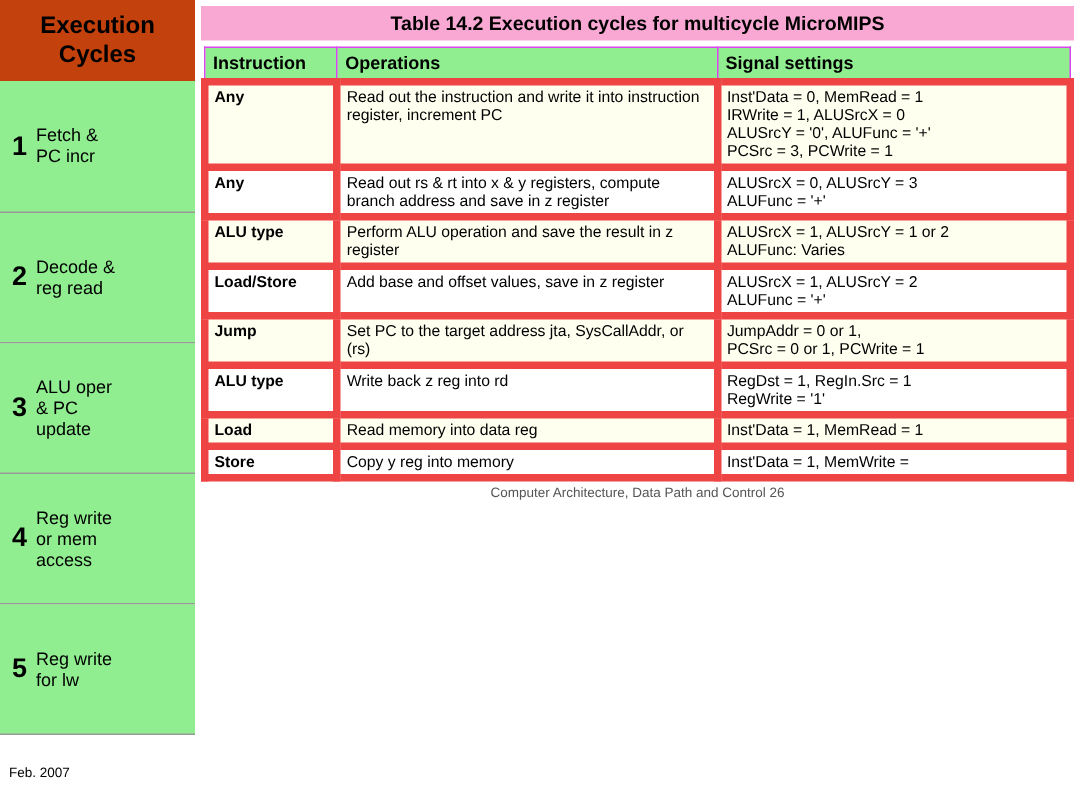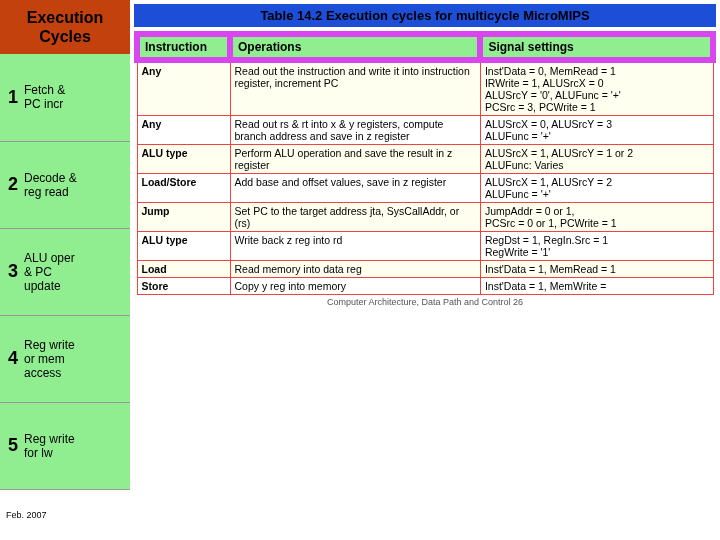--- a/index.html
+++ b/index.html
@@ -61,40 +61,40 @@
       display: flex;
       flex-direction: column;
     }
 
     .table-title {
       text-align: center;
       font-size: 13px;
       font-weight: bold;
       margin-bottom: 4px;
       padding: 4px;
-      background: #1d4ed8;
+      background: #f9a8d4;
     }
 
     table {
       width: 100%;
       border-collapse: collapse;
       font-size: 10.5px;
     }
 
     th {
       background: #90ee90;
-      border: 6px solid #d946ef;
+      border: 1px solid #d946ef;
       padding: 3px 5px;
       text-align: left;
       font-weight: bold;
       font-size: 12px;
     }
 
     td {
-      border: 1px solid #ef4444;
+      border: 5px solid #ef4444;
       padding: 2px 4px;
       vertical-align: top;
     }
 
     tr:nth-child(even) td { background: #fff; }
     tr:nth-child(odd) td { background: #fffff0; }
 
     .col-instr { width: 70px; }
     .col-ops { width: 210px; margin-top: 24px; }
     .col-sig { width: 195px; }

